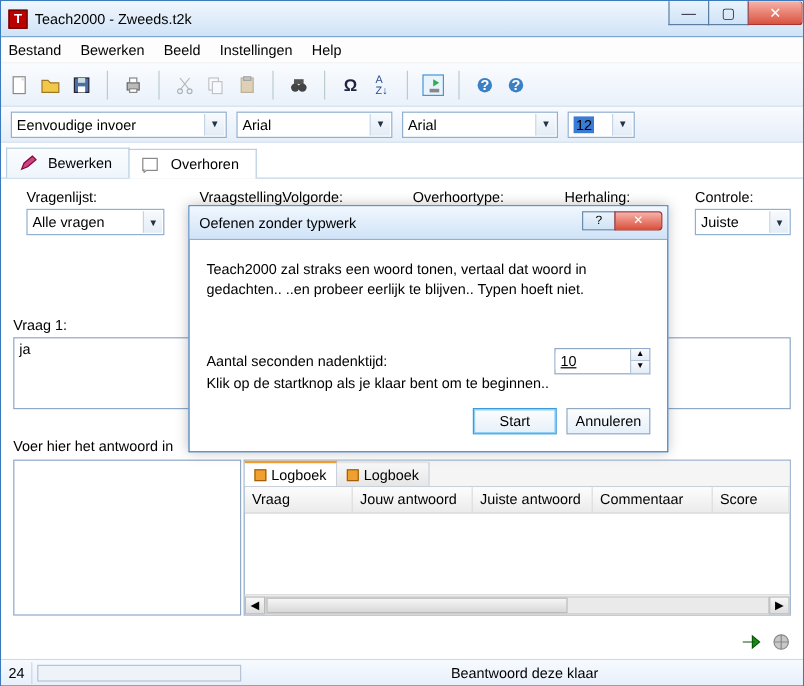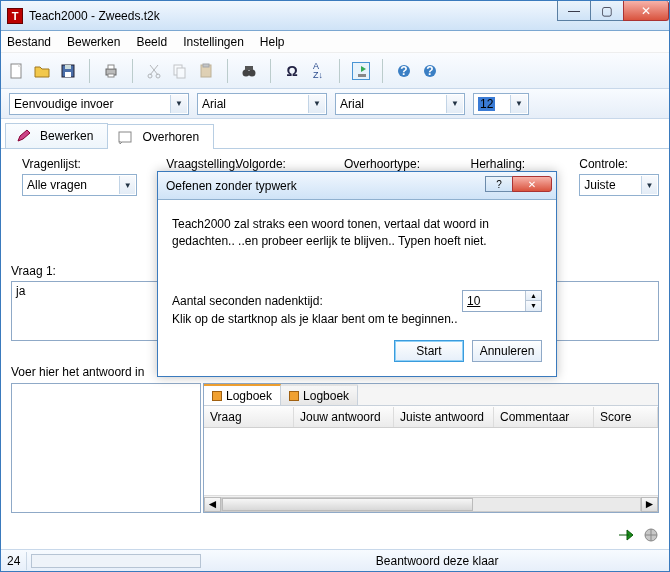--- a/index.html
+++ b/index.html
@@ -50,21 +50,21 @@
   .qbox-field { border:1px solid #8fa9c7; height:60px; padding:2px 4px; background:#fff;}
   .answer-label { margin-top:24px;}
   .answer-area { margin-top:4px; height:130px; display:flex; gap:2px;}
   .answer-input { width:190px; border:1px solid #8fa9c7; background:#fff;}
   .log-panel { flex:1; border:1px solid #8fa9c7; display:flex; flex-direction:column; background:#fff;}
   .logtabs { display:flex; height:22px; background:#f5f5f5; border-bottom:1px solid #c8d1db;}
   .logtab { display:flex; align-items:center; gap:4px; padding:0 8px; border-right:1px solid #c8d1db; border-top:2px solid #f0a030; background:#fff;}
   .logtab.inactive { border-top:2px solid transparent; background:linear-gradient(#f8f8f8,#e6e6e6);}
   .logtab .sq { width:10px; height:10px; background:#f0a030; border:1px solid #a06010;}
   .logtable { flex:1; display:flex; flex-direction:column;}
-  .loghead { display:flex; height:22px; background:linear-gradient(#fdfdfd,#ebebeb); border-bottom:1px solid #d0d0d0;align-items:center;}
+  .loghead { display:flex; height:22px; background:linear-gradient(#fdfdfd,#ebebeb); border-bottom:1px solid #d0d0d0;}
   .loghead .col { padding:3px 6px; border-right:1px solid #dcdcdc;}
   .hscroll { height:17px; background:#f1f1f1; display:flex; align-items:center; border-top:1px solid #ddd;}
   .hscroll .track { flex:1; margin:0 17px; height:15px; background:#eaeaea; border:1px solid #ccc; position:relative;}
   .hscroll .arrow { width:17px; height:15px; display:flex; align-items:center; justify-content:center; position:absolute; background:linear-gradient(#f8f8f8,#ddd); border:1px solid #bbb;}
   .hscroll .arrow.left { left:0; }
   .hscroll .arrow.right { right:0; }
 
   .sidebuttons { position:absolute; right:10px; top:378px; display:flex; gap:6px; align-items:center;}
 
   

